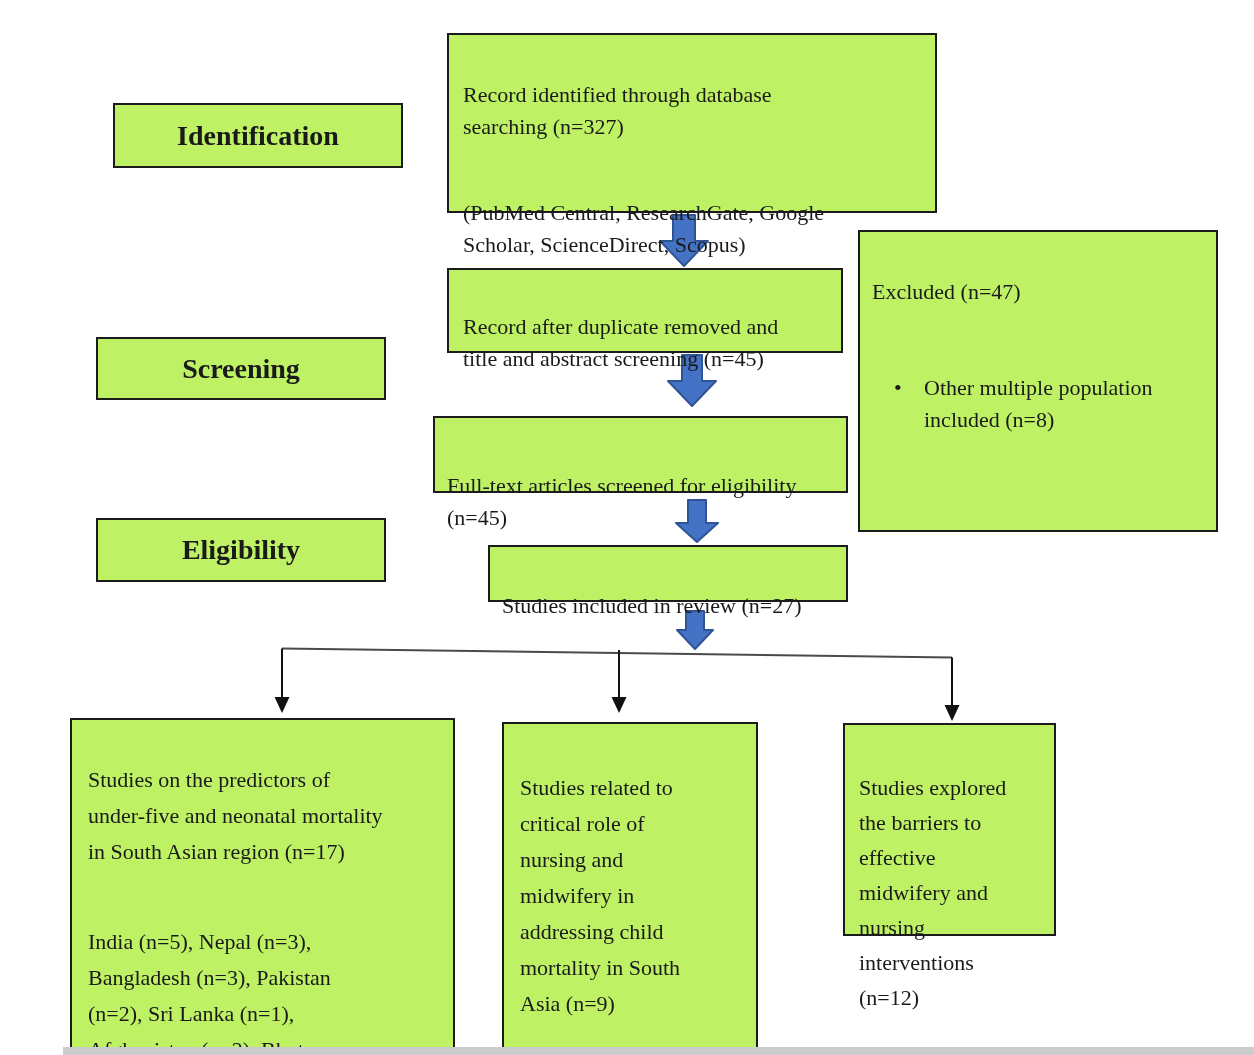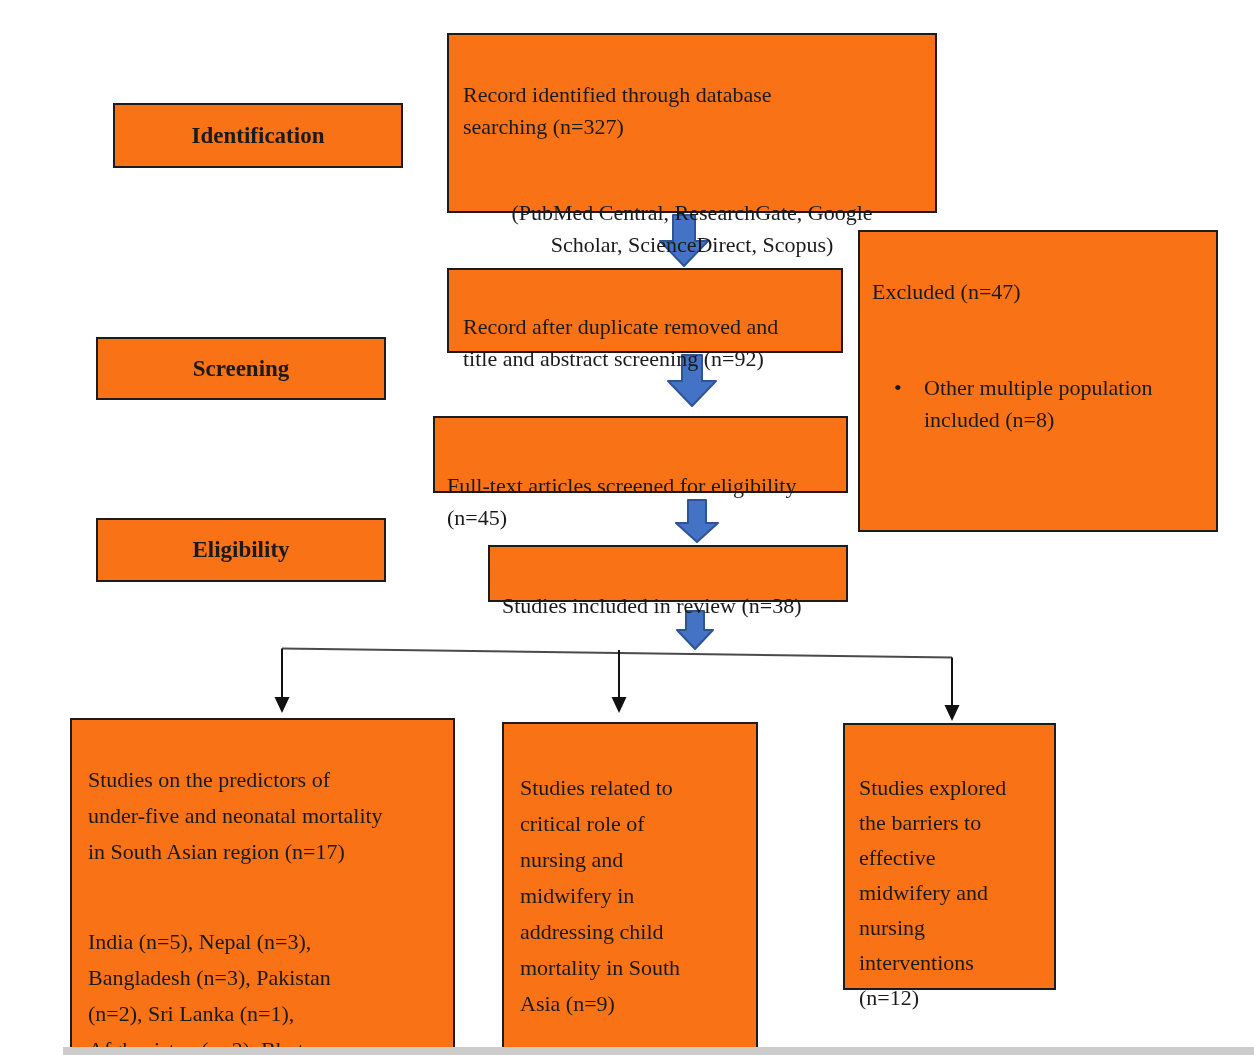--- a/index.html
+++ b/index.html
@@ -9,54 +9,54 @@
     background:#ffffff;
     font-family:"Liberation Serif","DejaVu Serif",serif;
     color:#1a1a1a;
     overflow:hidden;
   }
   #connectors{position:absolute;left:0;top:0;width:1254px;height:1055px;pointer-events:none;}
   .box{
     position:absolute;
     box-sizing:border-box;
     border:2px solid #1c1c1c;
-    background:#f97316;
+    background:#bef264;
     font-size:22px;
     line-height:32px;
     white-space:pre-line;
   }
   .box p{margin:0;}
   .stage{
     display:flex;align-items:center;justify-content:center;
-    font-weight:bold;font-size:23px;
+    font-weight:bold;font-size:28px;
     text-align:center;
   }
   #stage-identification{left:113px;top:103px;width:290px;height:65px;}
   #stage-screening{left:96px;top:337px;width:290px;height:63px;}
   #stage-eligibility{left:96px;top:518px;width:290px;height:64px;}
 
   #box-records{left:447px;top:33px;width:490px;height:180px;padding:12px 14px;}
-  #box-records p + p{margin-top:22px;text-align:center;}
+  #box-records p + p{margin-top:22px;}
   #box-duplicates{left:447px;top:268px;width:396px;height:85px;padding:9px 14px;}
   #box-fulltext{left:433px;top:416px;width:415px;height:77px;padding:20px 12px;}
   #box-included{left:488px;top:545px;width:360px;height:57px;padding:11px 12px;}
 
   .excluded-title{margin:0 0 14px 0;}
   .excluded-list{list-style:none;margin:0;padding:0;}
   .excluded-list li{position:relative;padding-left:52px;line-height:32px;margin-bottom:4px;}
   .excluded-list li::before{content:"\2022";position:absolute;left:22px;top:0;}
   #box-excluded47{left:858px;top:230px;width:360px;height:302px;padding:12px 12px;}
   #box-excluded7{left:868px;top:545px;width:342px;height:98px;padding:8px 12px;}
   #box-excluded7 .excluded-list li{padding-left:56px;}
   #box-excluded7 .excluded-list li::before{left:26px;}
 
   #box-predictors{left:70px;top:718px;width:385px;height:354px;padding:6px 16px;line-height:36px;}
   #box-predictors p + p{margin-top:18px;}
   #box-nursing{left:502px;top:722px;width:256px;height:333px;padding:10px 16px;line-height:36px;}
-  #box-barriers{left:843px;top:723px;width:213px;height:267px;padding:10px 14px;line-height:35px;}
+  #box-barriers{left:843px;top:723px;width:213px;height:213px;padding:10px 14px;line-height:35px;}
 
   #bottom-edge{
     position:absolute;left:63px;top:1047px;width:1191px;height:8px;
     background:#cccccc;
   }
 </style>
 </head>
 <body>
 
 <div id="canvas">
@@ -92,30 +92,30 @@
 
   <div id="box-records" class="box">
     <p>Record identified through database
 searching (n=327)</p>
     <p>(PubMed Central, ResearchGate, Google
 Scholar, ScienceDirect, Scopus)</p>
   </div>
 
   <div id="box-duplicates" class="box">
     <p>Record after duplicate removed and
-title and abstract screening  (n=92)</p>
+title and abstract screening  (n=45)</p>
   </div>
 
   <div id="box-fulltext" class="box">
     <p>Full-text articles screened for eligibility
 (n=45)</p>
   </div>
 
   <div id="box-included" class="box">
-    <p>Studies included in review (n=38)</p>
+    <p>Studies included in review (n=27)</p>
   </div>
 
   <div id="box-excluded47" class="box">
     <p class="excluded-title">Excluded (n=47)</p>
     <ul class="excluded-list">
       <li>Other multiple population
 included (n=8)</li>
     </ul>
   </div>
 

